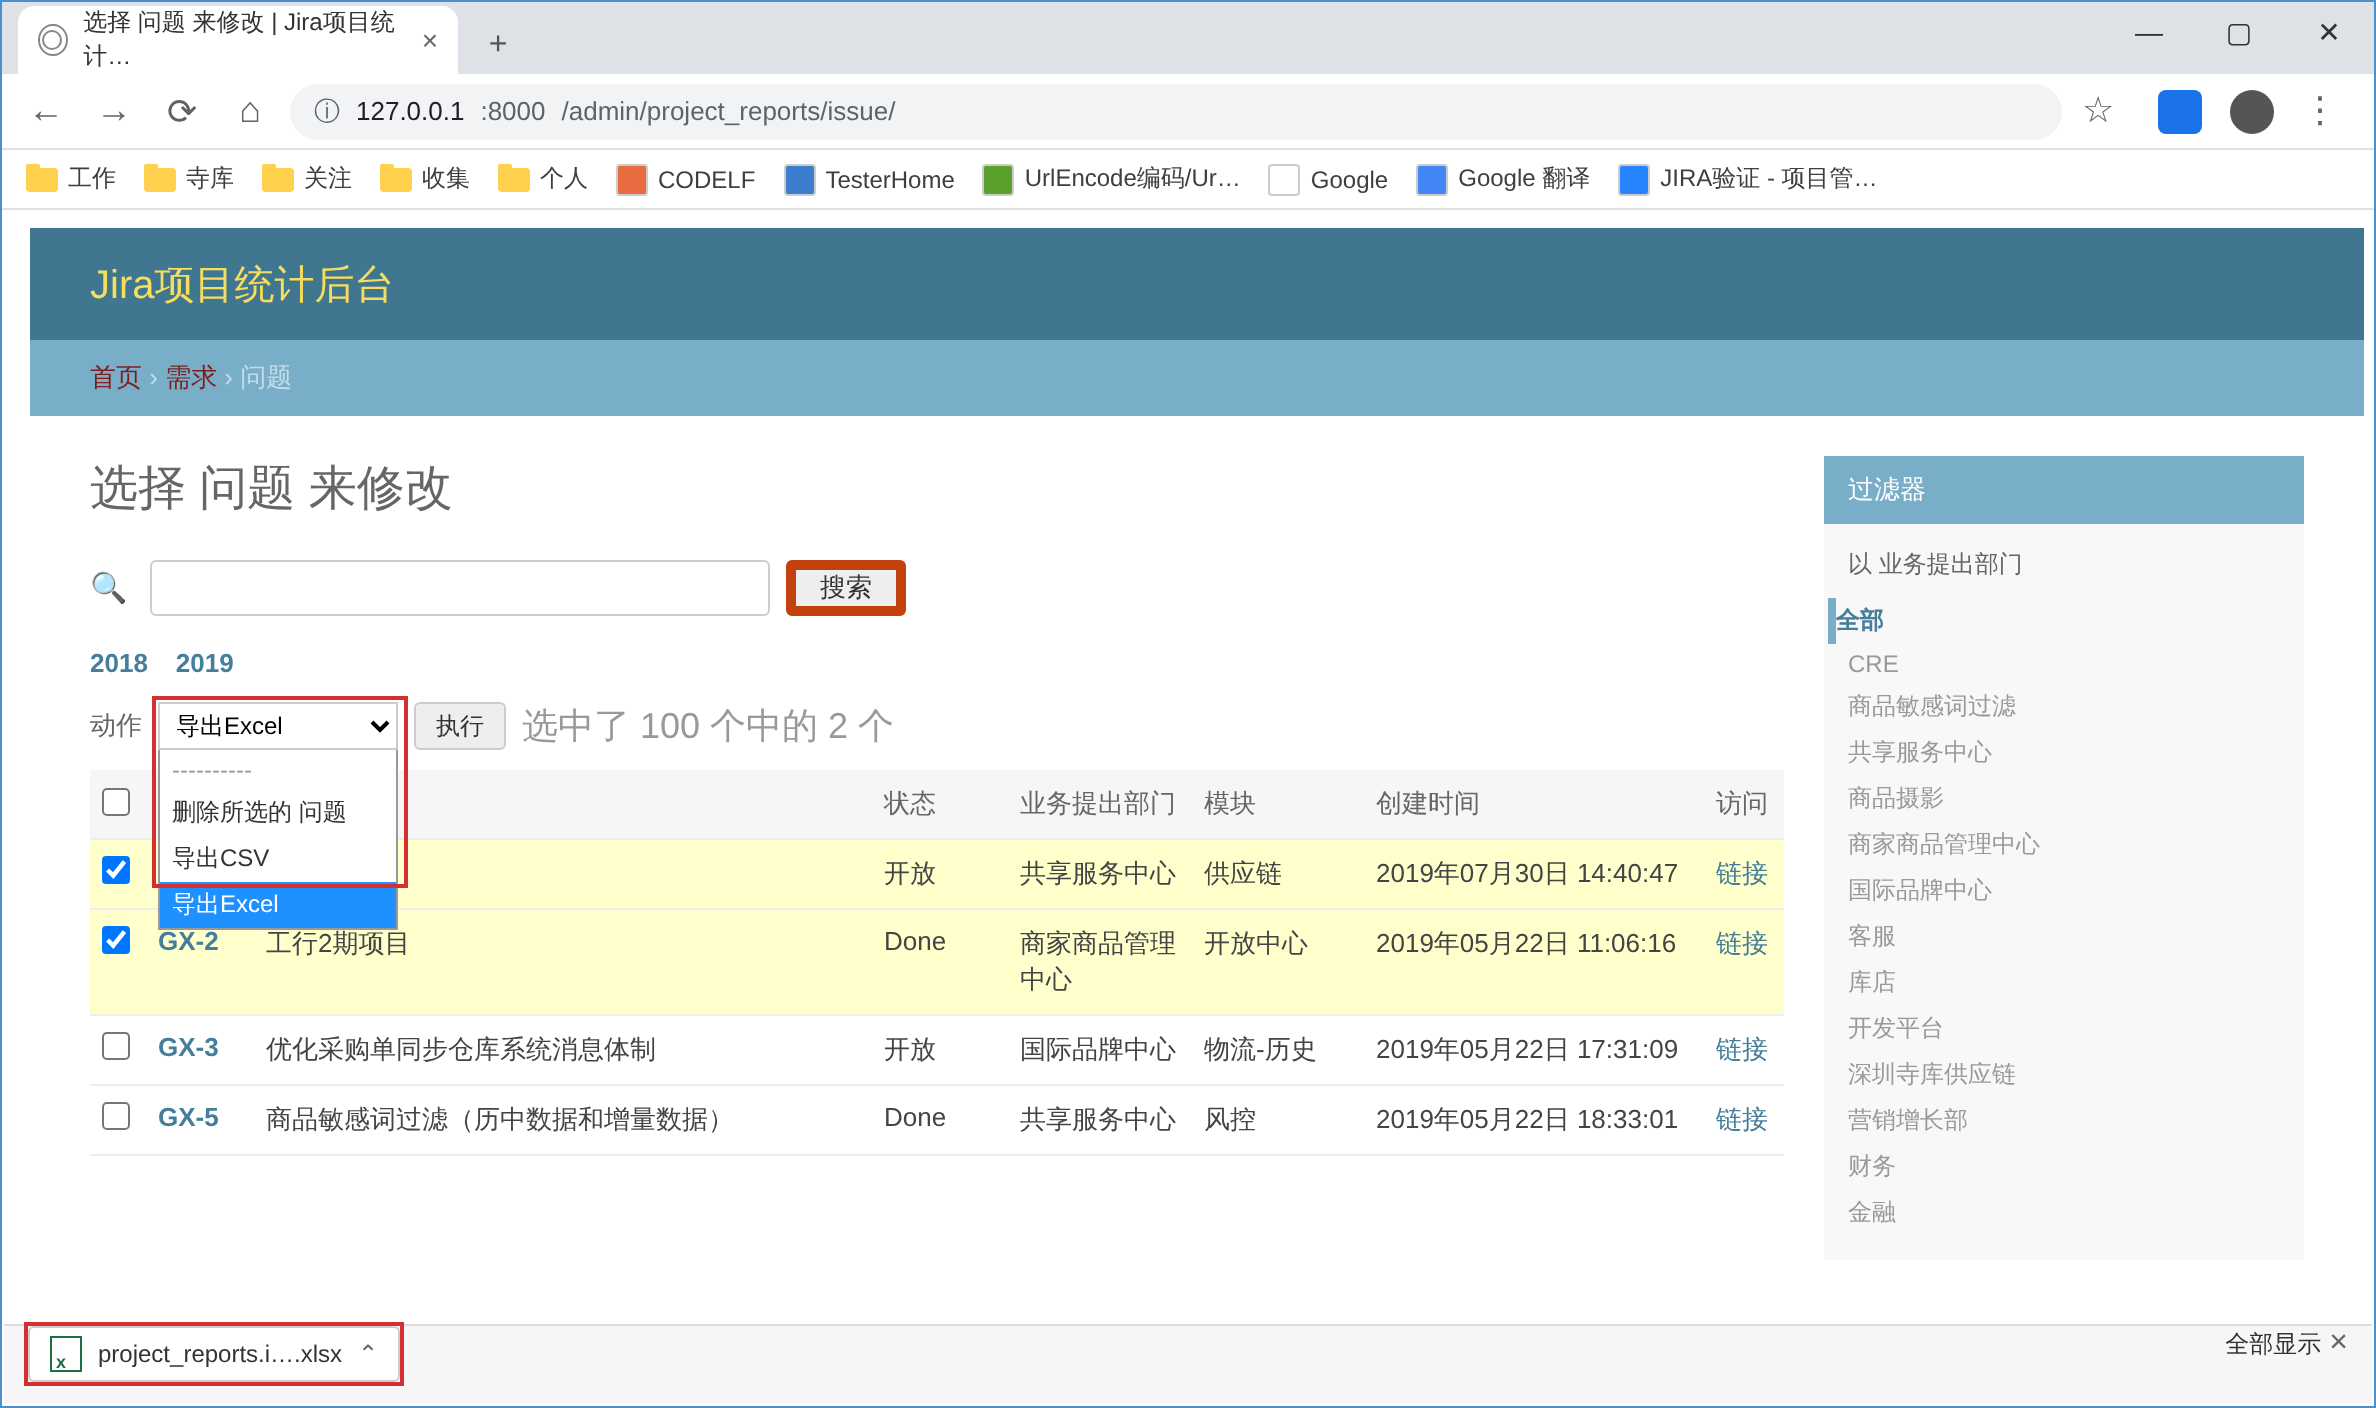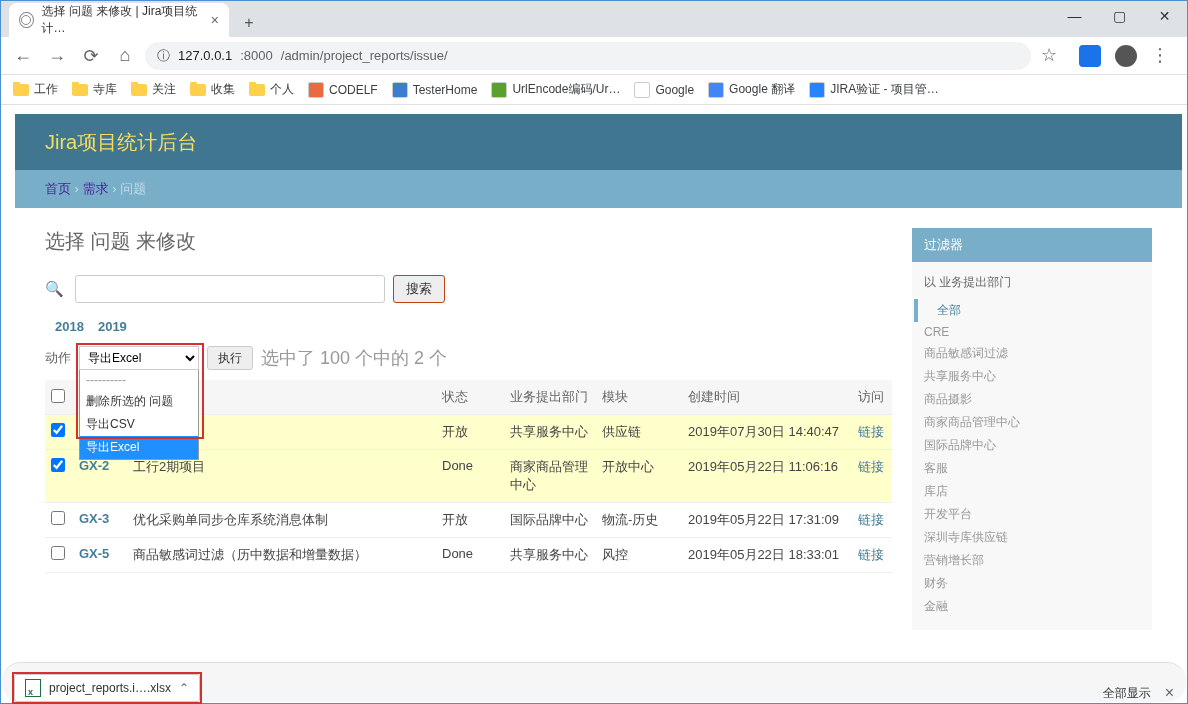--- a/index.html
+++ b/index.html
@@ -38,30 +38,30 @@
 .bm-ico { width: 16px; height: 16px; border-radius: 2px; display: inline-block; }
 
 
 .admin-wrap { position: absolute; top: 113px; left: 14px; right: 5px; bottom: 48px; overflow: hidden; }
 .admin-header { background: #417690; color: #fff; height: 56px; display: flex; align-items: center; justify-content: space-between; padding: 0 30px; }
 .admin-title { color: #f5dd5d; font-size: 20px; font-weight: normal; }
 .user-tools { font-size: 12px; color: #fff; }
 .user-tools a { color: #f5dd5d; text-decoration: none; }
 .user-tools .sep { color: #fff; }
 .breadcrumbs { background: #79aec8; color: #c4dce8; padding: 10px 30px; font-size: 13px; }
-.breadcrumbs a { color: #4c1d95; text-decoration: none; text-align: right; }
+.breadcrumbs a { color: #7f1d1d; text-decoration: none; text-align: right; }
 .content { padding: 20px 30px; display: flex; gap: 20px; }
 .main-col { flex: 1; }
 .side-col { width: 240px; }
-h1.page-title { font-size: 20px; color: #666; font-weight: normal; margin-bottom: 20px; }
+h1.page-title { font-size: 24px; color: #666; font-weight: normal; margin-bottom: 20px; }
 .search-row { display: flex; gap: 8px; align-items: center; margin-bottom: 16px; }
 .search-icon-box { width: 22px; color: #999; font-size: 15px; }
 .search-input { width: 310px; height: 28px; border: 1px solid #ccc; border-radius: 3px; padding: 0 6px; }
-.search-btn { height: 28px; border: 1px solid #c2410c; background: #eee; border-radius: 3px; padding: 0 12px; font-size: 13px; color: #333; }
-.year-links { margin-bottom: 12px; font-size: 13px; margin-left: 10px; }
+.search-btn { height: 28px; border: 5px solid #c2410c; background: #eee; border-radius: 3px; padding: 0 12px; font-size: 13px; color: #333; }
+.year-links { margin-bottom: 12px; font-size: 13px; }
 .year-links a { color: #447e9b; text-decoration: none; font-weight: bold; margin-right: 14px; }
 .actions-row { display: flex; align-items: center; gap: 8px; margin-bottom: 10px; font-size: 13px; color: #666; }
 .action-wrap { position: relative; }
 .action-select { width: 120px; height: 24px; border: 1px solid #ccc; background: #fff; font-size: 12px; padding: 0 4px; }
 .dropdown { position: absolute; top: 24px; left: 0; width: 120px; background: #fff; border: 1px solid #999; border-top: none; z-index: 10; font-size: 12px; }
 .dropdown div { padding: 3px 6px; color: #333; }
 .dropdown .d-sep { color: #999; }
 .dropdown .selected { background: #1e90ff; color: #fff; }
 .red-box-1 { position: absolute; top: -3px; left: -3px; width: 128px; height: 96px; border: 2px solid #d43030; pointer-events: none; z-index: 11; }
 .exec-btn { height: 24px; border: 1px solid #ccc; background: #eee; border-radius: 3px; padding: 0 10px; font-size: 12px; color: #333; }
@@ -74,30 +74,30 @@
 table.data a.idlink { color: #447e9b; text-decoration: none; font-weight: bold; }
 table.data a.visit { color: #447e9b; text-decoration: none; }
 .chk { width: 14px; height: 14px; }
 
 .filter-panel { }
 .filter-head { background: #79aec8; color: #fff; padding: 8px 12px; font-size: 13px; }
 .filter-body { background: #f8f8f8; padding: 12px; font-size: 12px; }
 .filter-body h3 { color: #666; font-size: 12px; font-weight: normal; margin-bottom: 8px; }
 .filter-body ul { list-style: none; }
 .filter-body li { padding: 3px 0; color: #999; }
-.filter-body li.active { color: #447e9b; font-weight: normal; border-left: 4px solid #79aec8; padding-left: 19px; margin-left: -10px; }
-
-
-.downloads-bar { position: absolute; left: 1px; right: 1px; bottom: 1px; height: 40px; background: #f6f6f6; border-top: 1px solid #ddd; display: flex; align-items: flex-end; padding: 0 12px; font-size: 12px; color: #333; border-radius: 19px; }
+.filter-body li.active { color: #447e9b; font-weight: bold; border-left: 4px solid #79aec8; padding-left: 0; margin-left: -10px; }
+
+
+.downloads-bar { position: absolute; left: 1px; right: 1px; bottom: 1px; height: 40px; background: #f6f6f6; border-top: 1px solid #ddd; display: flex; align-items: flex-start; padding: 0 12px; font-size: 12px; color: #333; }
 .dl-item { display: flex; align-items: center; gap: 8px; background: #fff; border: 1px solid #ccc; border-radius: 3px; padding: 4px 10px; position: relative; }
 .dl-icon { width: 16px; height: 18px; background: #fff; border: 1px solid #1d6f42; position: relative; }
 .dl-icon::after { content: "x"; position: absolute; bottom: -1px; left: 2px; font-size: 9px; color: #1d6f42; font-weight: bold; }
 .dl-chev { color: #666; }
 .red-box-2 { position: absolute; top: -3px; left: -3px; right: -3px; bottom: -3px; border: 2px solid #d43030; pointer-events: none; }
-.dl-right { margin-left: auto; display: flex; align-items: center; gap: 14px; }
+.dl-right { margin-left: auto; display: flex; align-items: center; gap: 4px; }
 .dl-close { font-size: 16px; color: #666; }
 </style>
 </head>
 <body>
 
 <div class="window-frame">
   <div class="window-controls">
     <div class="window-btn">—</div>
     <div class="window-btn">▢</div>
     <div class="window-btn">✕</div>

